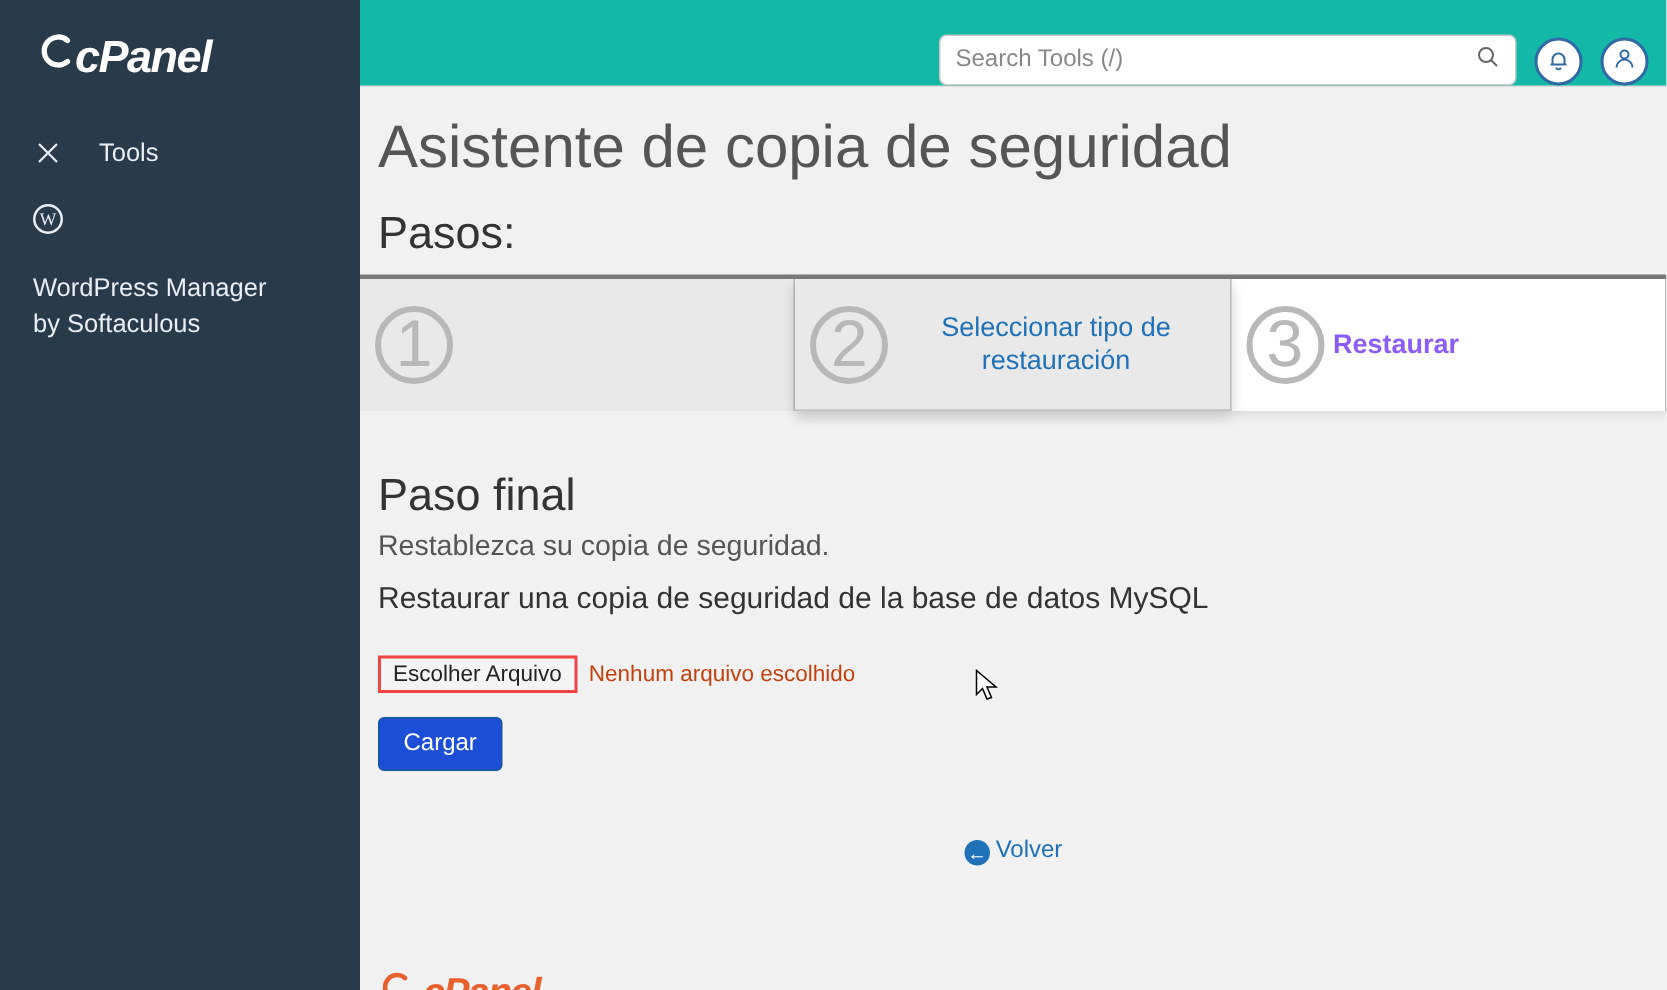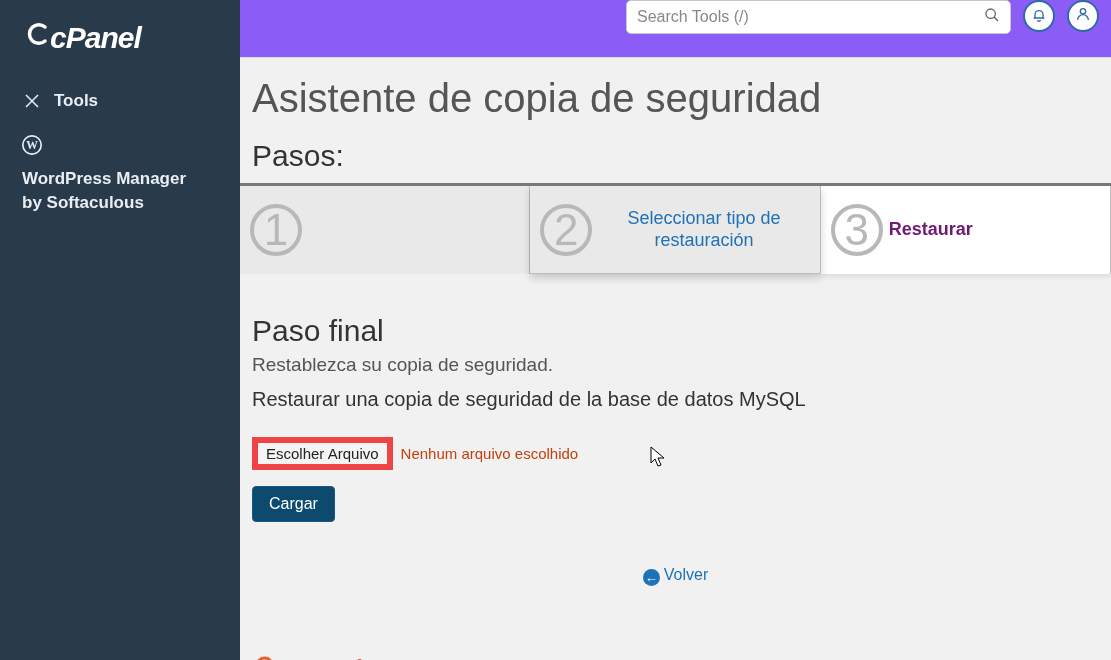--- a/index.html
+++ b/index.html
@@ -24,38 +24,37 @@
     font-weight: 800;
     font-style: italic;
     font-size: 30px;
     letter-spacing: -1px;
     color: #fff;
   }
   .logo .cp-glyph { display: inline-block; position: relative; top: 0; margin-right: -2px;}
   .nav-item {
     display: flex;
     align-items: center;
-    gap: 12px;
+    gap: 24px;
     padding: 12px 22px;
     font-size: 17px;
     color: #e8eef4;
     cursor: pointer;
-    font-weight: bold;
   }
   .nav-item .nav-icon { width: 20px; height: 20px; display:flex; align-items:center; justify-content:center;}
   .nav-item.wp { align-items:flex-start; flex-wrap:wrap; line-height:1.4;}
   .nav-item.wp .wp-text { max-width: 168px; }
   .main { flex: 1; position: relative; background:#f1f1f1; }
   .topbar {
     height: 58px;
     display: flex;
-    align-items: flex-start;
+    align-items: flex-end;
     justify-content: flex-end;
     padding: 0 12px;
-    background: #8b5cf6;
+    background: #14b8a6;
     border-bottom: 1px solid #dcdcdc;
     gap: 12px;
   }
   .search {
     display: flex;
     align-items: center;
     background: #fff;
     border: 1px solid #c8c8c8;
     border-radius: 5px;
     width: 385px;
@@ -122,21 +121,21 @@
   }
   .step .step-label {
     color: #1f71b8;
     font-size: 18px;
     line-height:1.2;
   }
   .step.active {
     background: #fff;
     box-shadow: 0 2px 6px rgba(0,0,0,0.1);
   }
-  .step.active .step-label { color: #701a75; font-weight:700; }
+  .step.active .step-label { color: #8b5cf6; font-weight:700; }
   .step.middle {
     background:#e9e9e9;
     border-bottom:1px solid #bcbcbc;
     box-shadow: 0 4px 8px rgba(0,0,0,0.18);
     z-index:2;
     height: 88px;
   }
   .step.middle .step-label { text-align:center; }
   .section {
     padding: 40px 12px 0 12px;
@@ -157,33 +156,33 @@
     color:#333;
     margin-bottom: 26px;
   }
   .file-row {
     display:flex;
     align-items:center;
     gap:8px;
     margin-bottom: 16px;
   }
   .file-btn {
-    border:6px solid #ef4444;
+    border:2px solid #ef4444;
     background:#f4f4f4;
     padding: 2px 8px;
     font-size: 15px;
     color:#222;
     cursor:pointer;
   }
   .file-status {
     font-size:15px;
     color:#c2410c;
   }
   .primary-btn {
-    background:#0c4a6e;
+    background:#1d4ed8;
     color:#fff;
     border:1px solid #155a96;
     border-radius:4px;
     padding: 8px 16px;
     font-size:16px;
     cursor:pointer;
   }
   .back-row {
     text-align:center;
     margin-top: 44px;

